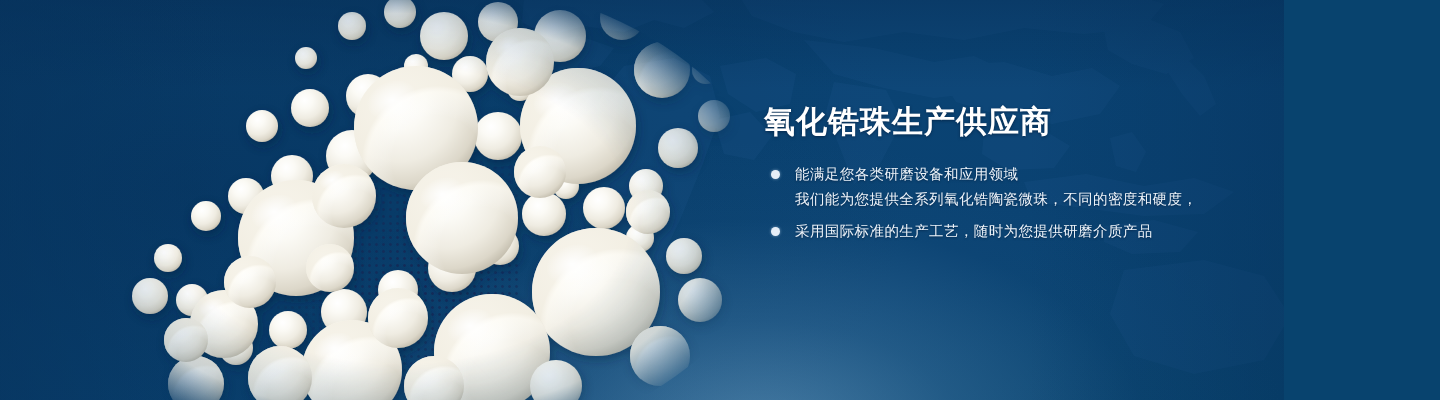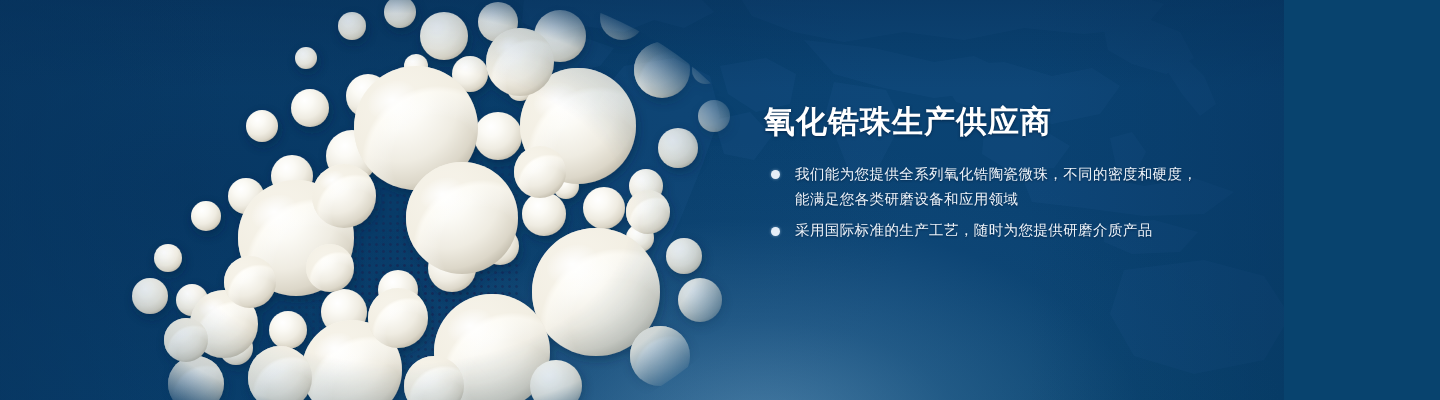--- a/index.html
+++ b/index.html
@@ -113,21 +113,21 @@
   .point {
     position: relative;
     padding-left: 31px;
     margin-bottom: 7px;
     font-size: 14.5px;
     line-height: 25px;
     color: #eef4fa;
     letter-spacing: 0.4px;
     text-shadow: 0 1px 2px rgba(0,20,45,0.5);
   }
-  .point:last-child { margin-bottom: 4px; font-family: Liberation Mono, monospace; }
+  .point:last-child { margin-bottom: 4px; }
 
   .point .dot {
     position: absolute;
     left: 7px;
     top: 8.5px;
     width: 9px;
     height: 9px;
     border-radius: 50%;
     background: #e6eef7;
     box-shadow: 0 0 3px rgba(210,230,250,0.55);
@@ -339,22 +339,22 @@
   </div>
 
   <div class="copy">
 
     <h1 class="headline">氧化锆珠生产供应商</h1>
 
     <ul class="points">
 
       <li class="point">
         <span class="dot"></span>
+        <span class="line">能满足您各类研磨设备和应用领域</span>
         <span class="line">我们能为您提供全系列氧化锆陶瓷微珠，不同的密度和硬度，</span>
-        <span class="line">能满足您各类研磨设备和应用领域</span>
       </li>
 
 
       <li class="point">
         <span class="dot"></span>
         <span class="line">采用国际标准的生产工艺，随时为您提供研磨介质产品</span>
       </li>
 
     </ul>
   </div>

